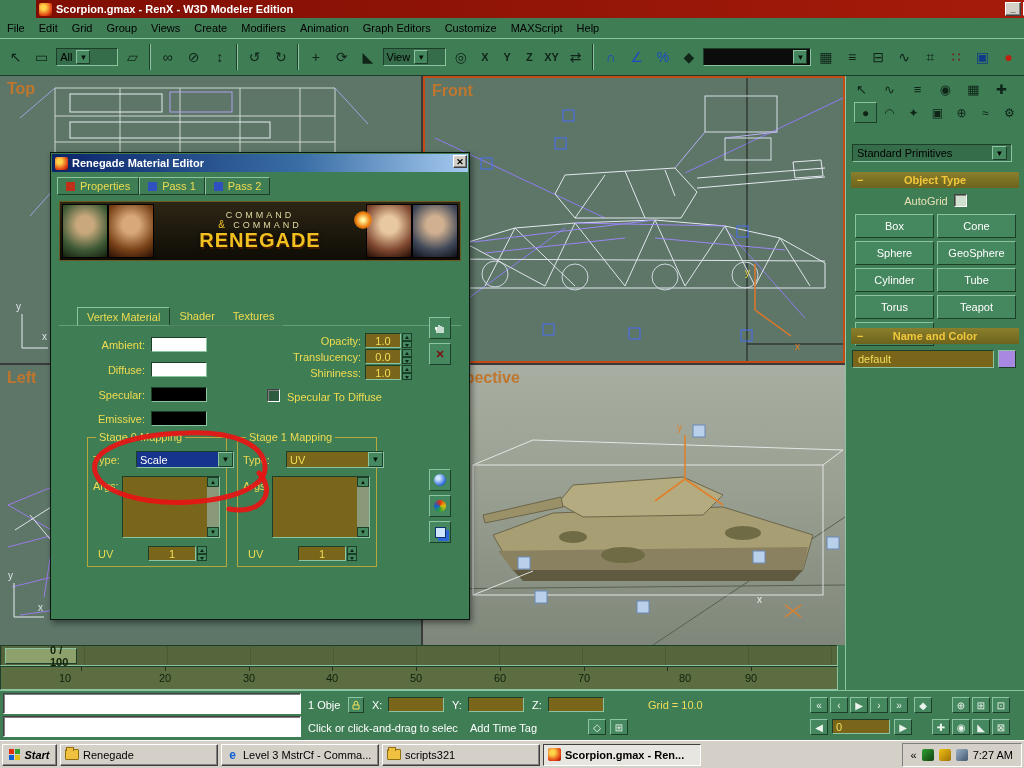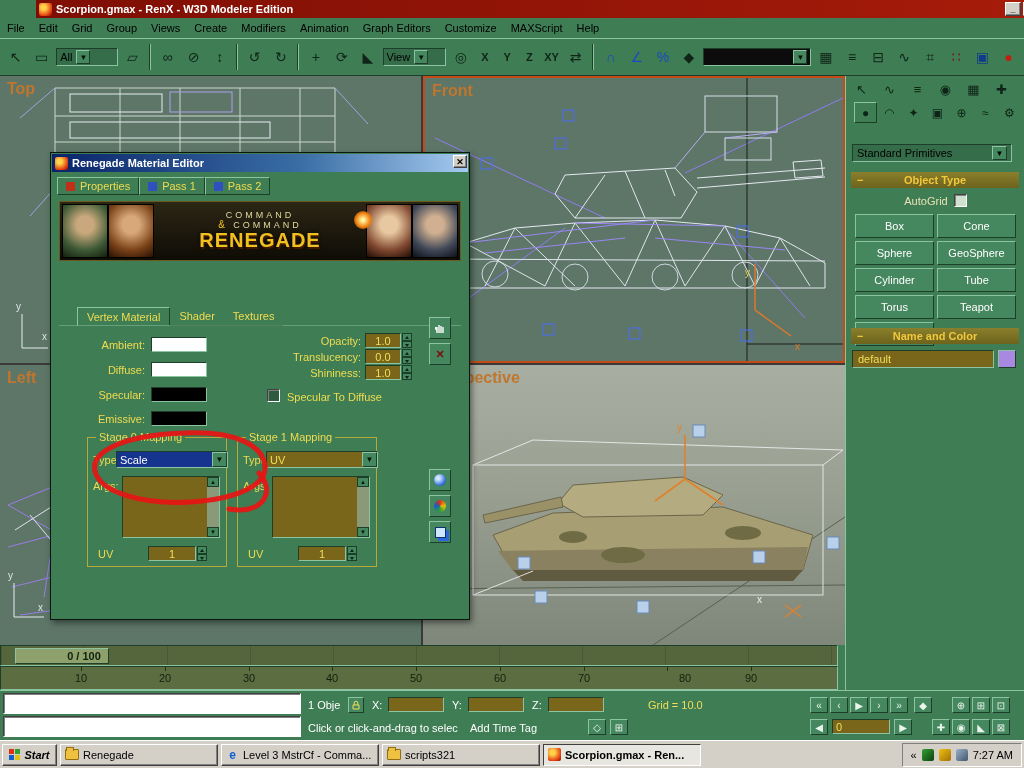--- a/index.html
+++ b/index.html
@@ -49,21 +49,21 @@
   .rollout .minus{position:absolute;left:6px;color:#f2c83c;}
   .cp-autogrid{position:absolute;left:0;top:118px;width:179px;display:flex;align-items:center;justify-content:center;gap:6px;color:#e8e2b4;}
   .chk{width:13px;height:13px;background:#cfe0cf;}
   .btn-grid{position:absolute;left:9px;top:138px;width:162px;display:grid;grid-template-columns:79px 79px;gap:3px;}
   .gbtn{height:24px;background:#45875e;color:#ffffff;display:flex;align-items:center;justify-content:center;}
   .namefield{position:absolute;left:6px;top:274px;width:142px;height:18px;background:#79661a;color:#f2de5a;display:flex;align-items:center;padding:0 5px;}
   .swatch-obj{position:absolute;left:152px;top:274px;width:18px;height:18px;background:#a888e0;}
 
   
   .timeline{left:0;top:645px;width:838px;height:21px;background:#55663c;background-image:repeating-linear-gradient(90deg,#4a5a33 0 1px,transparent 1px 83px);}
-  .tslider{position:absolute;left:14px;top:2px;width:94px;height:16px;background:#8ea06b;color:#10210c;display:flex;align-items:center;justify-content:center;font-weight:bold;padding-left:44px;}
+  .tslider{position:absolute;left:4px;top:2px;width:72px;height:16px;background:#8ea06b;color:#10210c;display:flex;align-items:center;justify-content:center;font-weight:bold;padding-left:44px;}
   .ruler{left:0;top:666px;width:838px;height:24px;background:#5d6d42;color:#10210c;}
   .tick{position:absolute;top:5px;width:30px;margin-left:-15px;text-align:center;}
   .tickline{position:absolute;top:0;width:1px;height:4px;background:#26301a;}
 
   
   .statusbar{left:0;top:690px;width:1024px;height:50px;background:#3f7d55;border-top:1px solid #8cc4a2;color:#fff;}
   .listener{position:absolute;left:3px;width:298px;height:21px;background:#ffffff;}
   .stxt{position:absolute;color:#fff;}
   .ytxt{position:absolute;color:#f2de5a;}
   .cfield{position:absolute;height:15px;background:#79661a;display:flex;align-items:center;padding:0 3px;color:#f2de5a;}
@@ -111,21 +111,21 @@
   .mtabs{position:absolute;left:26px;top:154px;display:flex;}
   .mtab{height:19px;padding:0 9px;display:flex;align-items:center;color:#f0dc50;border-bottom:1px solid #1d3f2a;}
   .mtab.active{border:1px solid;border-color:#8cc4a2 #1d3f2a transparent #8cc4a2;}
   .tabline{position:absolute;left:8px;top:172px;width:402px;height:1px;background:#8cc4a2;opacity:.5;}
   .dlabel{position:absolute;color:#f0dc50;text-align:right;}
   .swatch{position:absolute;width:56px;height:15px;}
   .dfield{position:absolute;height:15px;background:#79661a;color:#f2de5a;display:flex;align-items:center;justify-content:center;}
   .stage{position:absolute;width:140px;height:130px;border:1px solid #b8a83a;}
   .stage .stitle{position:absolute;left:8px;top:-7px;background:#3f7d55;padding:0 3px;color:#f0dc50;}
   .stage .tlabel{position:absolute;left:5px;top:16px;color:#f0dc50;}
-  .stage .sel{position:absolute;left:28px;top:13px;width:112px;height:17px;display:flex;align-items:center;text-align:center;}
+  .stage .sel{position:absolute;left:48px;top:13px;width:98px;height:17px;display:flex;align-items:center;text-align:center;}
   .stage .sel .val{flex:1;height:100%;display:flex;align-items:center;padding:0 3px;}
   .stage .sel .arr{width:15px;height:100%;background:#45875e;display:flex;align-items:center;justify-content:center;font-size:8px;color:#061208;}
   .stage .alabel{position:absolute;left:5px;top:42px;color:#f0dc50;}
   .args{position:absolute;left:34px;top:38px;width:98px;height:62px;background:#79661a;display:flex;}
   .args .sb{margin-left:auto;width:12px;background:#8a9a78;display:flex;flex-direction:column;justify-content:space-between;}
   .args .sb i{height:10px;background:#45875e;border:1px solid #1d3f2a;display:block;text-align:center;font-size:6px;color:#061208;font-style:normal;line-height:9px;}
   .uvrow{position:absolute;top:108px;left:0;width:140px;}
   .dsidebtn{position:absolute;width:22px;height:22px;background:#45875e;display:flex;align-items:center;justify-content:center;}
   .annot{position:absolute;left:20px;top:268px;width:250px;height:112px;z-index:60;pointer-events:none;}
 </style>
@@ -346,21 +346,21 @@
       <span>default</span>
     </div>
     <span class="swatch-obj gout"></span>
   </div>
 
   <div class="abs timeline gin">
     <span class="tslider gout">0 / 100</span>
   </div>
   <div class="abs ruler gin">
     <span class="tickline" style="left:80px"></span>
-    <span class="tick" style="left:80px">10</span>
+    <span class="tick" style="left:64px">10</span>
     <span class="tickline" style="left:164px"></span>
     <span class="tick" style="left:164px">20</span>
     <span class="tickline" style="left:248px"></span>
     <span class="tick" style="left:248px">30</span>
     <span class="tickline" style="left:331px"></span>
     <span class="tick" style="left:331px">40</span>
     <span class="tickline" style="left:415px"></span>
     <span class="tick" style="left:415px">50</span>
     <span class="tickline" style="left:499px"></span>
     <span class="tick" style="left:499px">60</span>

